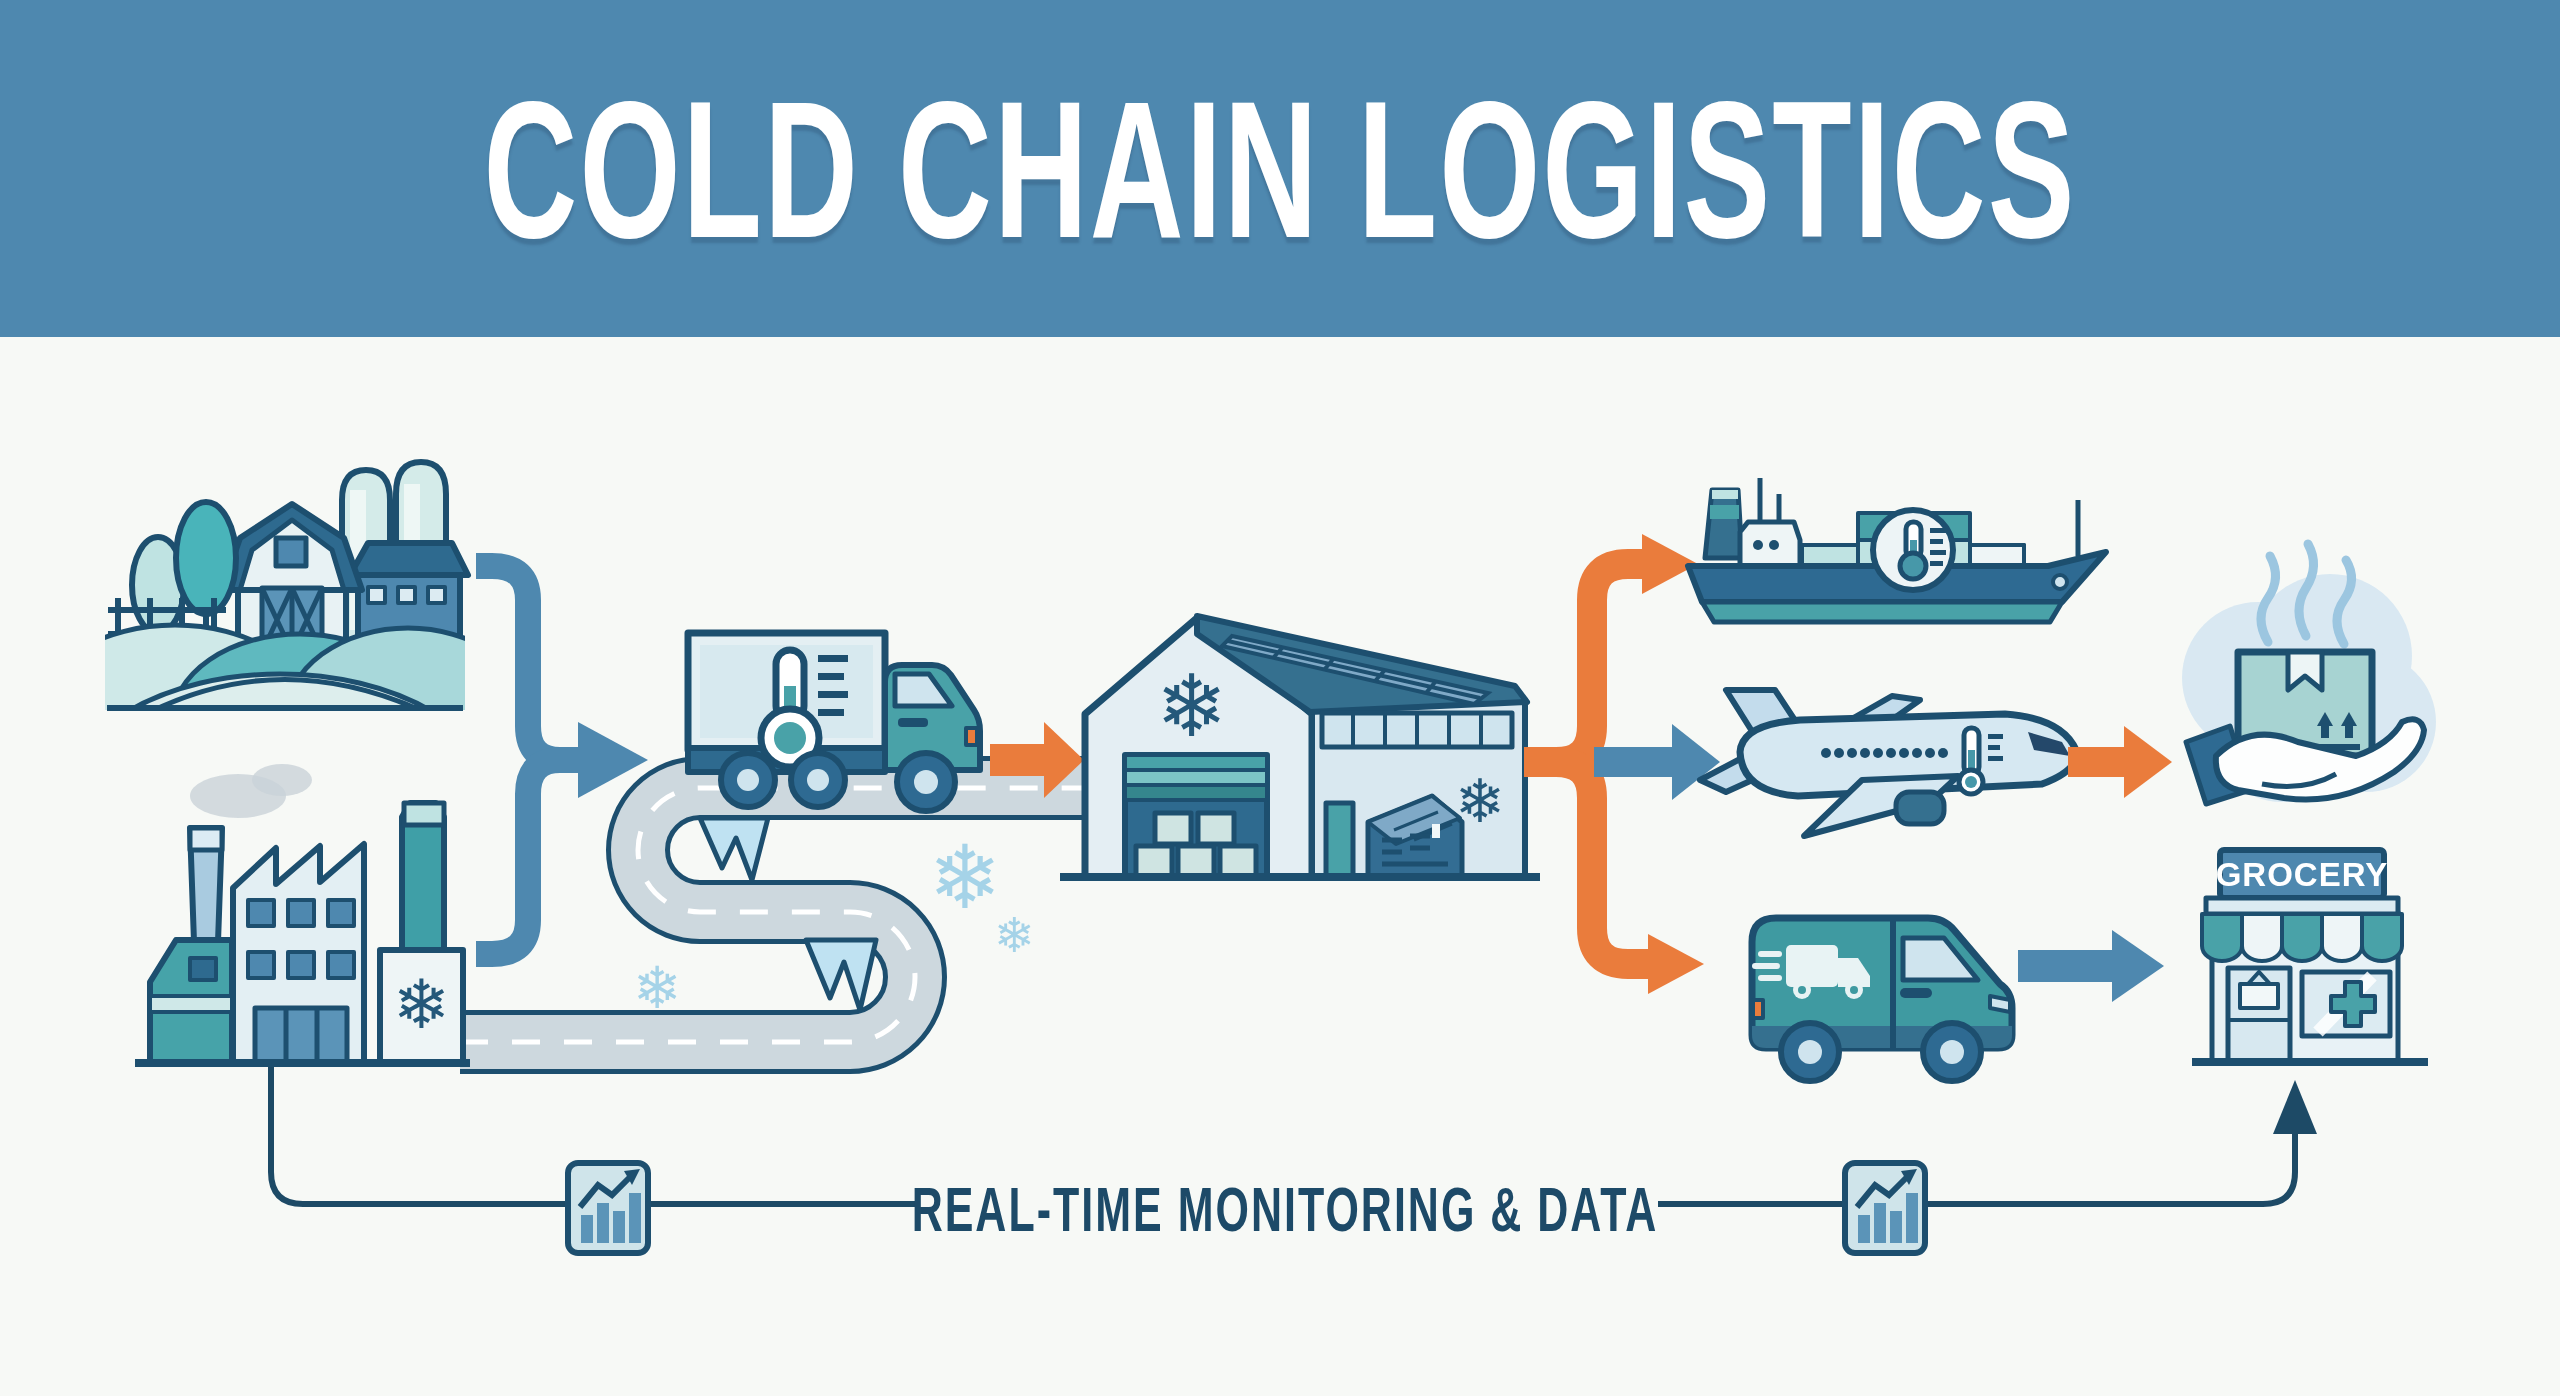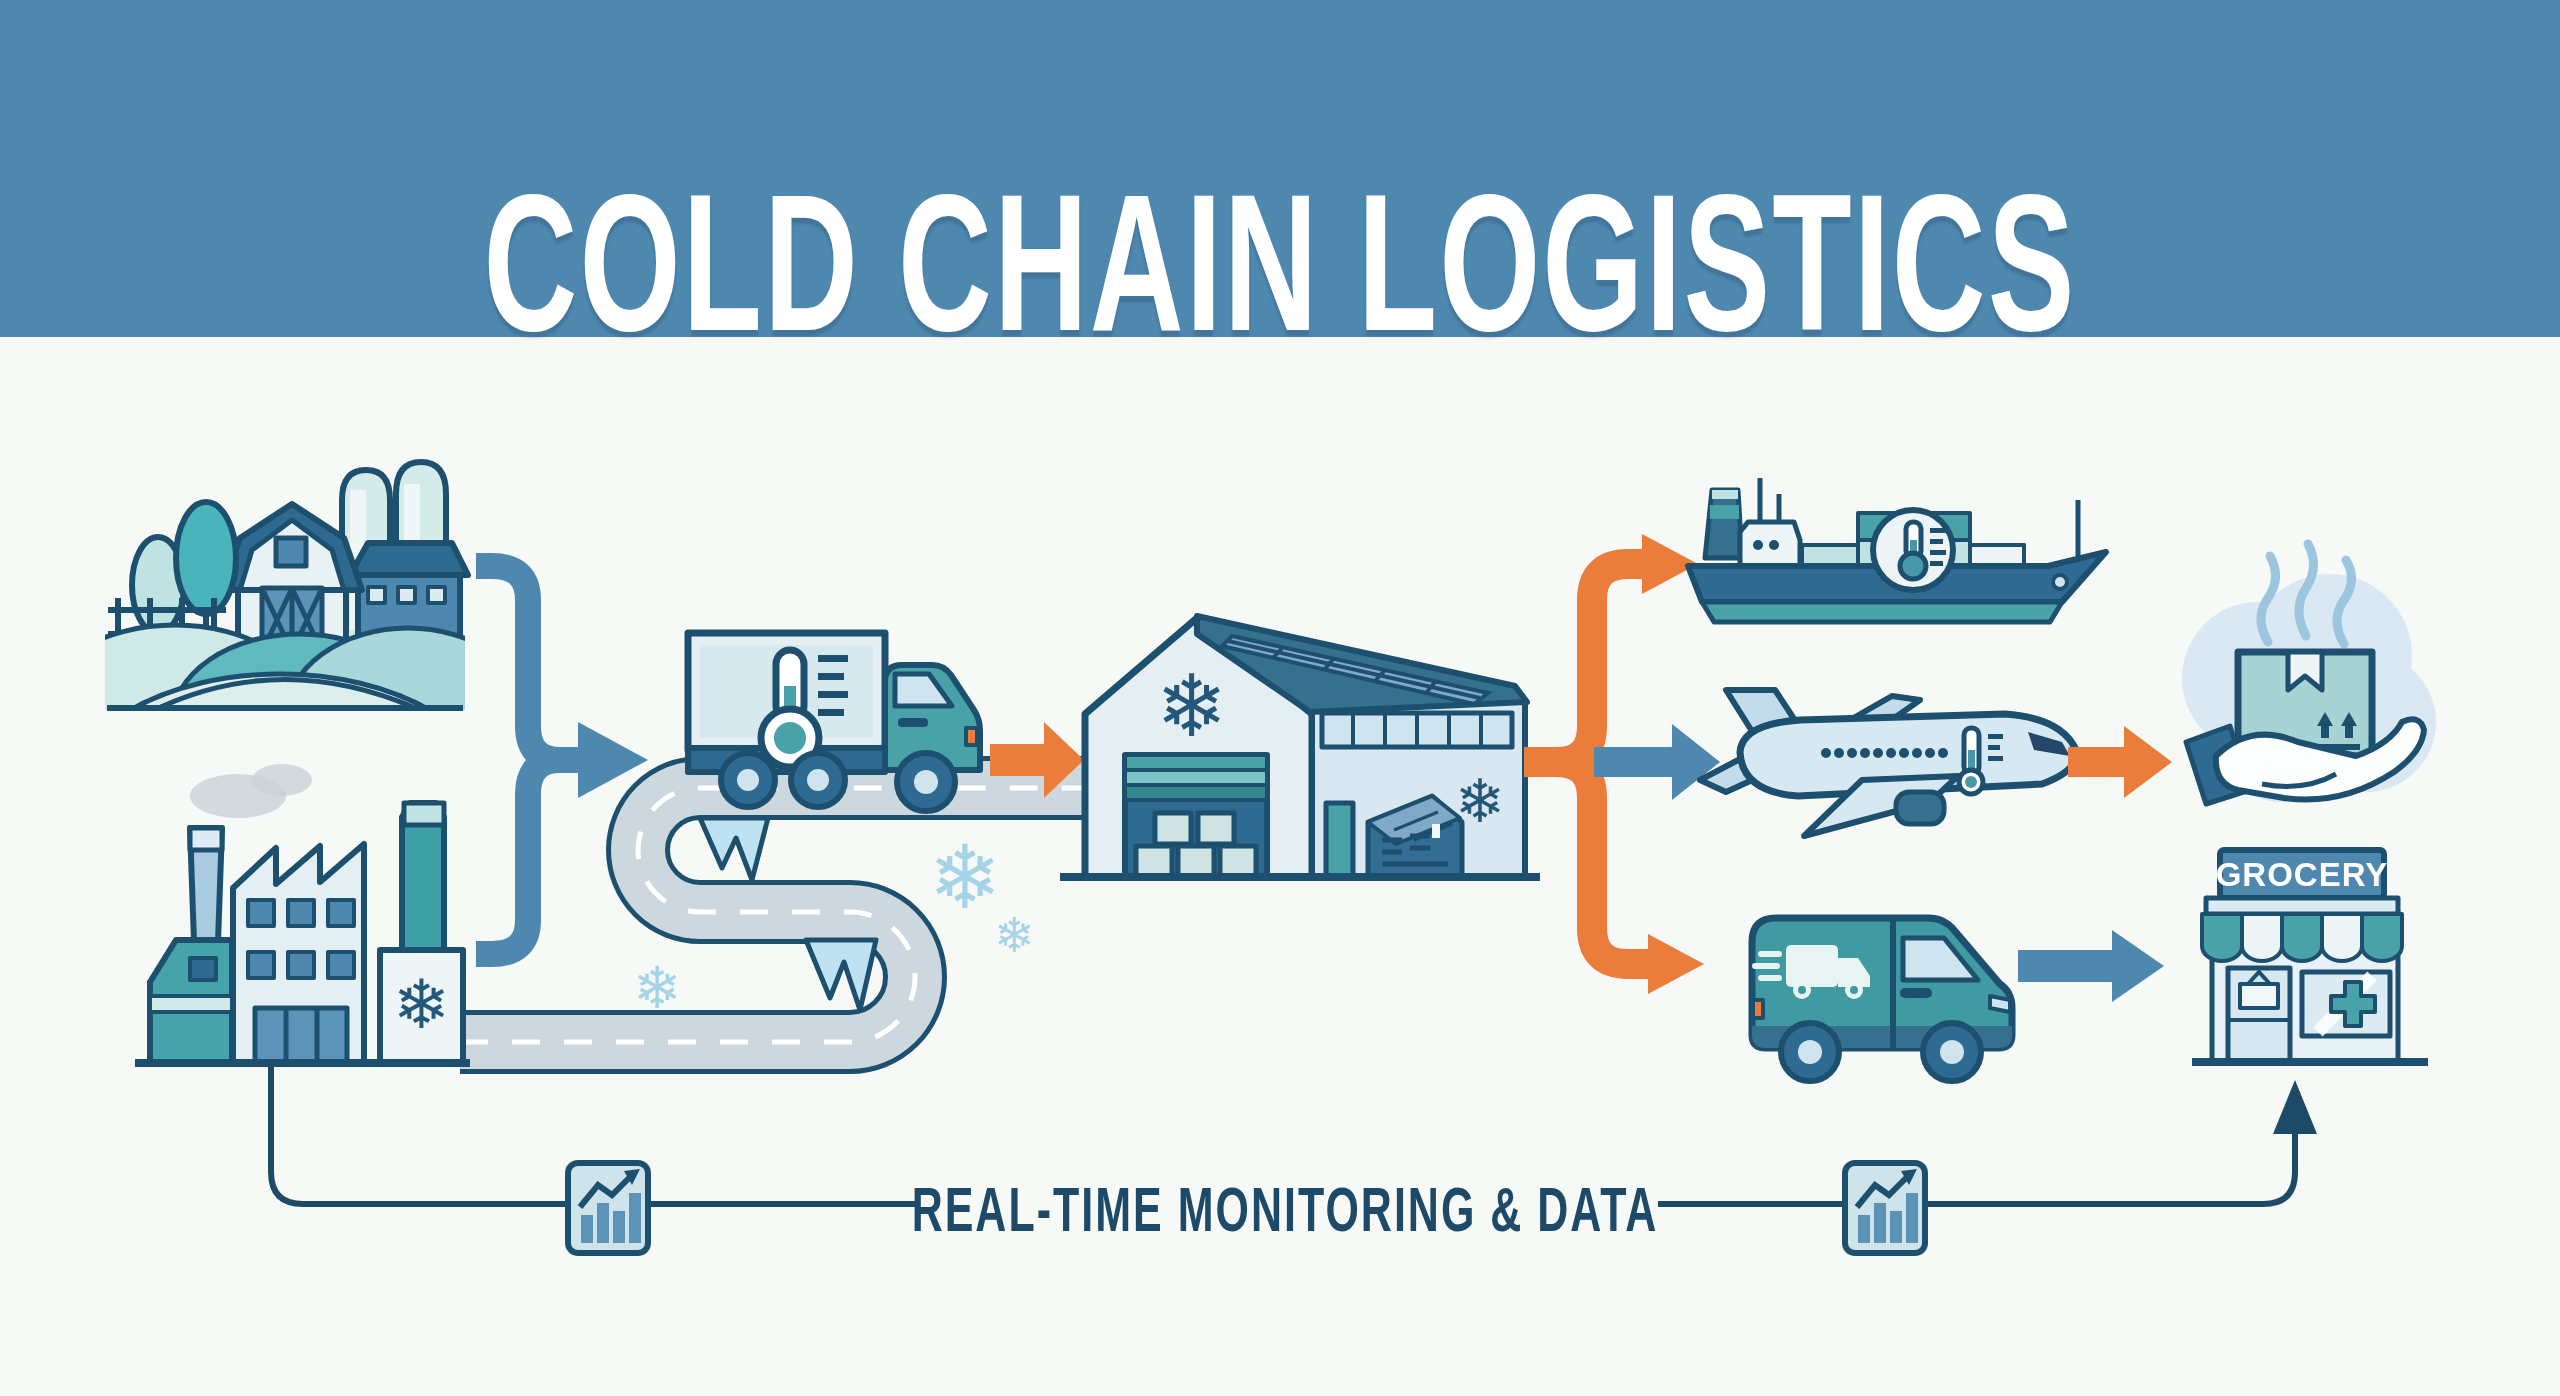--- a/index.html
+++ b/index.html
@@ -1,20 +1,20 @@
 <!DOCTYPE html>
 <html><head>
 <meta charset="utf-8">
 <style>
   html,body{margin:0;padding:0;}
   body{width:2560px;height:1396px;position:relative;overflow:hidden;
        background:#f7f9f6;font-family:"Liberation Sans",sans-serif;}
   .scene{position:absolute;left:0;top:0;width:2560px;height:1396px;}
   .header{position:absolute;left:0;top:0;width:2560px;height:337px;background:#4e88af;
-          display:flex;align-items:flex-end;justify-content:center;}
+          display:flex;align-items:center;justify-content:center;}
   .title{color:#ffffff;font-weight:bold;font-size:130px;letter-spacing:2px;white-space:nowrap;
          transform:scaleY(1.5);text-shadow:0 4px 2px rgba(30,60,90,.25);}
   .monitor-label{position:absolute;left:1285px;top:1174px;transform:translateX(-50%) scaleY(1.45);
          transform-origin:50% 0;color:#1d4a68;font-size:43px;font-weight:bold;letter-spacing:2px;
          white-space:nowrap;}
   
   .o4{stroke:#1d4f6f;stroke-width:4;stroke-linejoin:round;}
   .o5{stroke:#1d4f6f;stroke-width:5;stroke-linejoin:round;}
   .o6{stroke:#1d4f6f;stroke-width:6;stroke-linejoin:round;}
   .o7{stroke:#1d4f6f;stroke-width:7;stroke-linejoin:round;}

